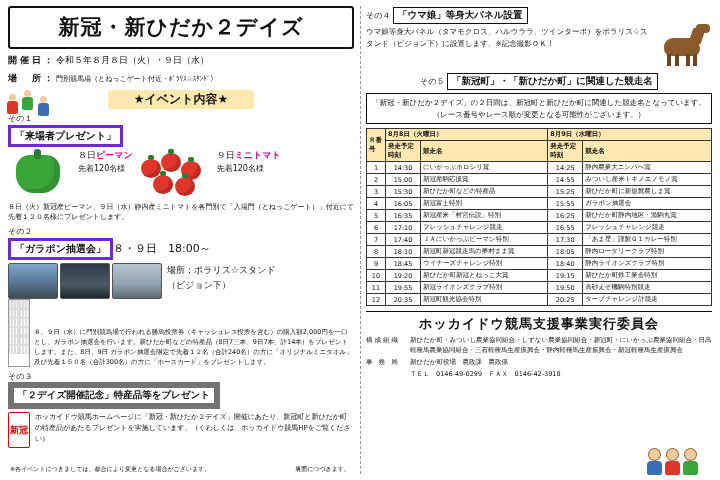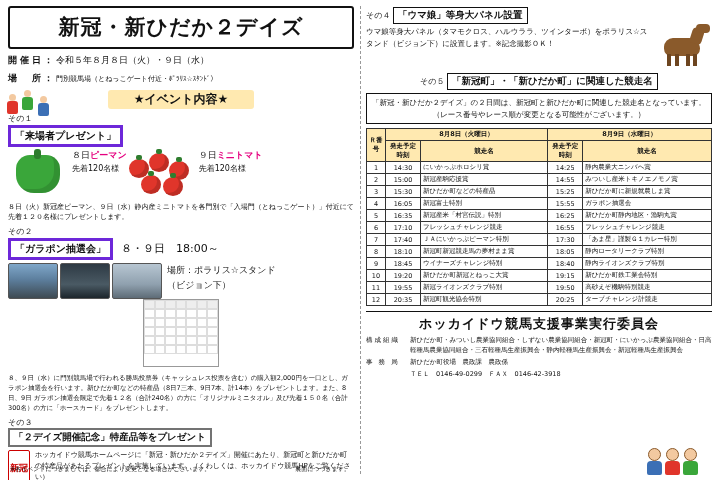--- a/index.html
+++ b/index.html
@@ -37,21 +37,21 @@
   }
   .band-inner{display:inline-block;background:#ffe9b0;border-radius:3px;padding:1px 26px;}
 
   .sec{margin-top:4px;}
   .sec-head{font-size:8px;}
   .sec-title{
     display:inline-block;border:3px solid #6d28d9;background:#fff;
     padding:1px 4px;font-size:10px;font-weight:bold;margin-top:1px;
   }
   .row{display:flex;align-items:flex-start;}
-  .veg-area{margin-top:2px;display:flex;align-items:flex-start;}
+  .veg-area{margin-top:2px;display:flex;align-items:flex-start;gap:6px;}
   .veg-img{width:64px;height:50px;position:relative;}
   .pepper{
     position:absolute;left:8px;top:6px;width:44px;height:38px;
     background:#3aa63a;border-radius:14px 14px 18px 18px;
     box-shadow:inset -6px -4px 0 rgba(0,0,0,.12);
   }
   .pepper:after{content:"";position:absolute;left:18px;top:-6px;width:7px;height:10px;background:#2e7d2e;border-radius:3px;}
   .toms{position:relative;width:72px;height:50px;}
   .tom{position:absolute;width:20px;height:19px;border-radius:50%;background:#e0352b;box-shadow:inset -4px -3px 0 rgba(0,0,0,.15);}
   .tom:after{content:"";position:absolute;left:7px;top:-4px;width:6px;height:5px;background:#2e7d2e;border-radius:2px;}
@@ -64,26 +64,26 @@
   .sec2-body{display:flex;gap:5px;margin-top:3px;align-items:flex-start;}
   .photos{display:flex;gap:2px;}
   .ph{width:48px;height:34px;border:1px solid #555;border-radius:2px;}
   .ph1{background:linear-gradient(180deg,#7fa7c9 0%,#5d7f9e 45%,#3e4a52 100%);}
   .ph2{background:linear-gradient(180deg,#2e3a44 0%,#4a5a64 60%,#1d262c 100%);}
   .ph3{background:linear-gradient(180deg,#b7c6d2 0%,#8fa0ae 60%,#5e6c77 100%);}
   .place{font-size:9px;line-height:1.6;}
   .sec2-dates{font-size:11px;}
 
   .sec2-note{font-size:6.5px;line-height:1.5;margin-top:3px;}
-  .note-flex{display:flex;gap:4px;align-items:center;flex-direction:column;}
+  .note-flex{display:flex;gap:4px;align-items:flex-end;}
   .cal{width:74px;height:66px;border:1px solid #999;background:#fff;display:grid;grid-template-columns:repeat(7,1fr);grid-auto-rows:9px;}
   .cal div{border:0.5px solid #ddd;font-size:4px;color:#555;text-align:center;line-height:9px;}
   .cal .hd{background:#eee;}
 
-  .sec3-title{display:inline-block;border:2px solid #737373;padding:1px 4px;font-size:9.5px;font-weight:bold;}
+  .sec3-title{display:inline-block;border:6px solid #737373;padding:1px 4px;font-size:9.5px;font-weight:bold;}
   .sec3-body{display:flex;gap:5px;margin-top:3px;}
   .stamp{width:40px;height:34px;border:1px solid #c00;border-radius:2px;background:#fff;display:flex;align-items:center;justify-content:center;color:#c00;font-size:9px;font-weight:bold;}
   .sec3-text{font-size:7px;line-height:1.55;}
   .footnote{position:absolute;left:10px;bottom:6px;font-size:6px;}
   .tozuku{position:absolute;right:10px;bottom:6px;font-size:6px;}
 
   
   .figs{position:absolute;left:6px;top:86px;width:48px;height:40px;}
   .fig{position:absolute;width:13px;height:22px;}
   .fig .head{width:7px;height:7px;border-radius:50%;margin:0 auto;}
@@ -97,21 +97,21 @@
   .horse .hbody{position:absolute;left:6px;top:14px;width:36px;height:18px;background:#8a5a2b;border-radius:10px 12px 8px 8px;}
   .horse .hneck{position:absolute;left:33px;top:4px;width:12px;height:16px;background:#8a5a2b;transform:rotate(18deg);border-radius:4px;}
   .horse .hhead{position:absolute;left:38px;top:0px;width:14px;height:9px;background:#8a5a2b;border-radius:4px;}
   .horse .leg{position:absolute;width:4px;height:12px;background:#6d4520;}
   .horse .l1{left:9px;top:30px;} .horse .l2{left:17px;top:30px;} .horse .l3{left:28px;top:30px;} .horse .l4{left:35px;top:30px;}
 
   .boxnote{border:1px solid #111;padding:3px 4px;font-size:7.5px;line-height:1.55;margin-top:3px;}
 
   table.races{border-collapse:collapse;width:100%;margin-top:4px;font-size:6.5px;}
   table.races th,table.races td{border:1px solid #333;padding:1px 2px;}
-  table.races thead th{background:#ffe9b0;text-align:center;font-weight:bold;}
+  table.races thead th{background:#ffe9b0;text-align:left;font-weight:bold;}
   .c-r{width:14px;text-align:center;}
   .c-t{width:30px;text-align:center;}
   .c-n{text-align:left;}
 
   .footer-band{margin-top:5px;border-top:1px solid #111;padding-top:3px;}
   .org{text-align:center;font-size:13px;font-weight:bold;letter-spacing:1px;}
   .org-rows{font-size:6.5px;line-height:1.5;margin-top:3px;display:flex;gap:4px;}
   .org-lab{width:40px;flex:0 0 auto;letter-spacing:2px;}
   .contact{font-size:6.5px;line-height:1.5;display:flex;gap:4px;margin-top:2px;}
   .mascots{position:absolute;right:10px;bottom:6px;width:64px;height:34px;}
@@ -177,21 +177,21 @@
         <div class="veg-text">
           <span>９日</span><span class="pink">ミニトマト</span>
           <div class="right-num">先着120名様</div>
         </div>
       </div>
       <div class="fine">８日（火）新冠産ピーマン、９日（水）静内産ミニトマトを各門別で「入場門（とねっこゲート）」付近にて先着１２０名様にプレゼントします。</div>
     </div>
 
     <div class="sec">
       <div class="sec-head">その２</div>
-      <div class="row" style="align-items:center;gap:8px;">
+      <div class="row" style="align-items:center;gap:0;">
         <div class="sec-title">「ガラポン抽選会」</div>
         <div class="sec2-dates">８・９日　18:00～</div>
       </div>
       <div class="sec2-body">
         <div class="photos">
           <div class="ph ph1"></div>
           <div class="ph ph2"></div>
           <div class="ph ph3"></div>
         </div>
         <div class="place">

